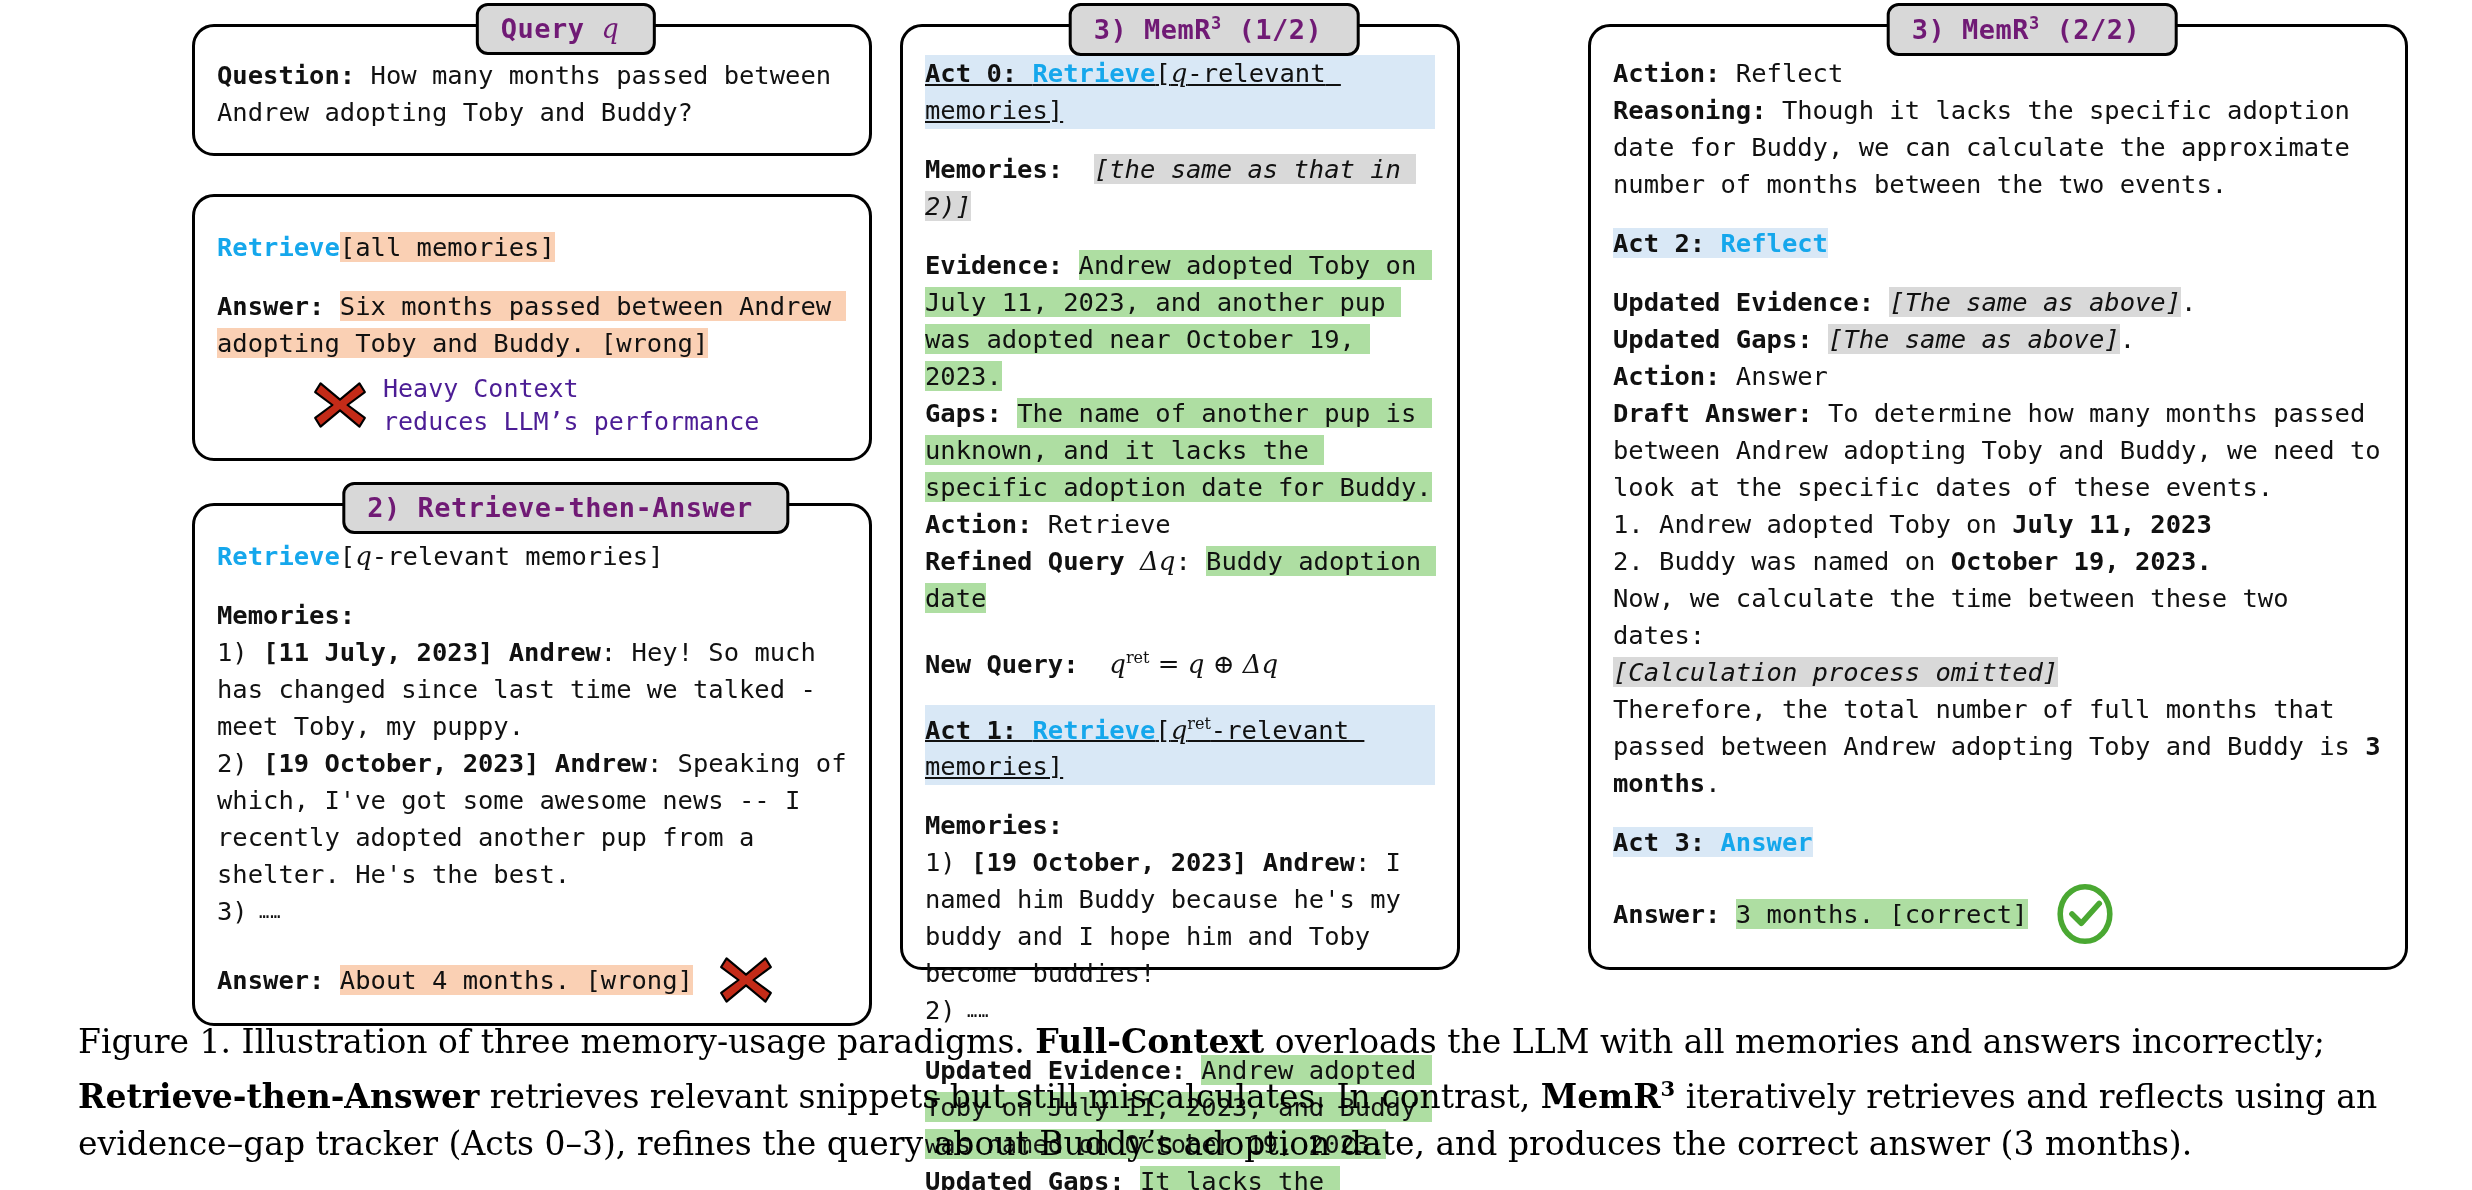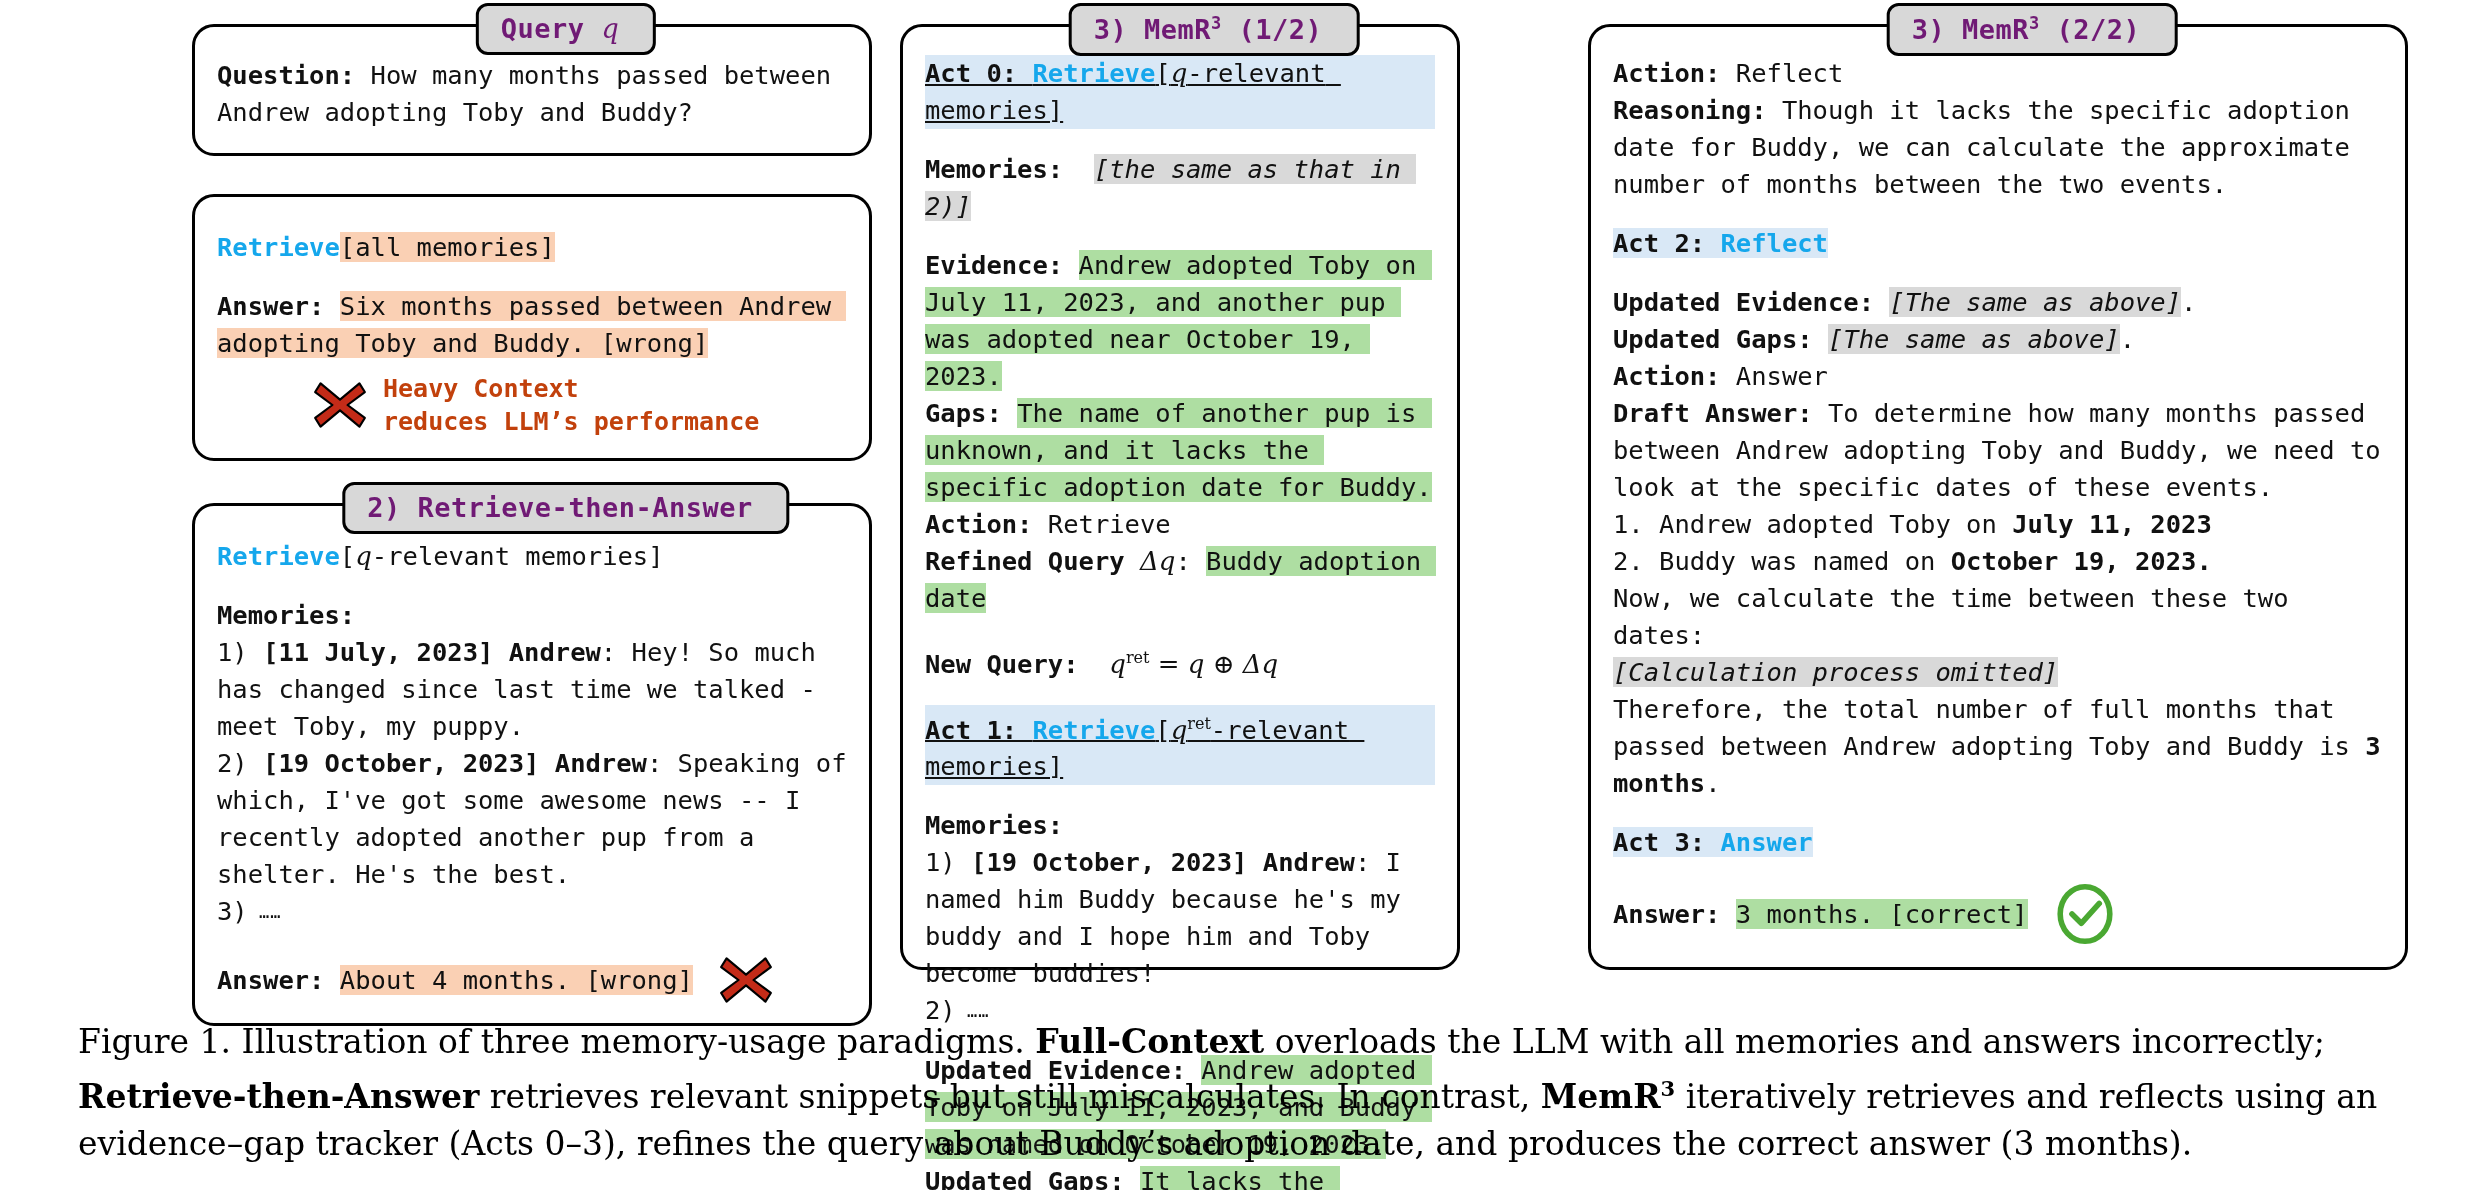--- a/index.html
+++ b/index.html
@@ -37,21 +37,21 @@
   .hl-g{background:#aedea2;}
   .hl-b{background:#d9e8f6;}
   .hl-gr{background:#d9d9d9;}
   .ital{font-style:italic;}
   .dots{letter-spacing:1px;font-size:17px;vertical-align:2px;}
   .sp{height:22px;}
   .actline{display:block;text-decoration:underline;}
 
   
   .warn{display:flex;align-items:center;gap:16px;margin-top:10px;padding-left:96px;}
-  .warn-txt{color:#c2410c;font-weight:bold;font-size:25px;line-height:33px;}
+  .warn-txt{color:#4c1d95;font-weight:normal;font-size:25px;line-height:33px;}
 
   
   .xmark{width:54px;height:54px;flex:none;}
   .check{width:62px;height:62px;flex:none;}
 
   .ansrow{display:flex;align-items:center;gap:26px;}
 
   
   #caption{position:absolute;left:78px;top:1018px;width:2320px;
            font-family:"DejaVu Serif",serif;font-size:33px;line-height:47px;

